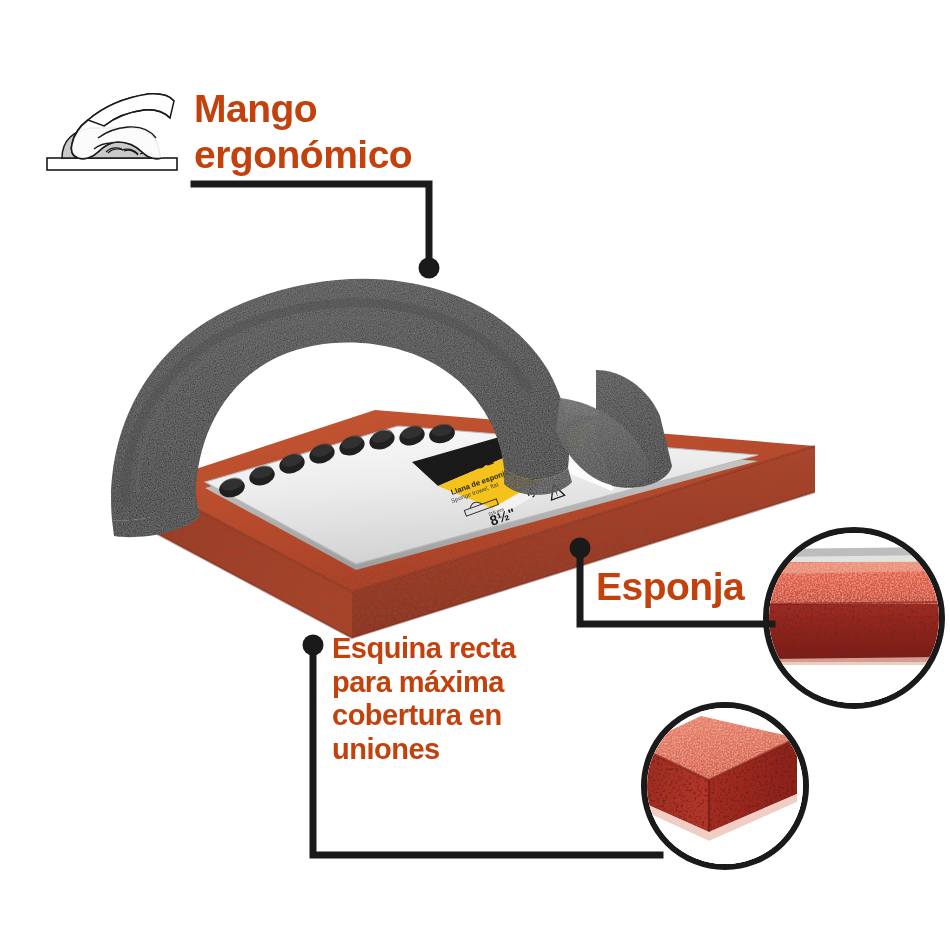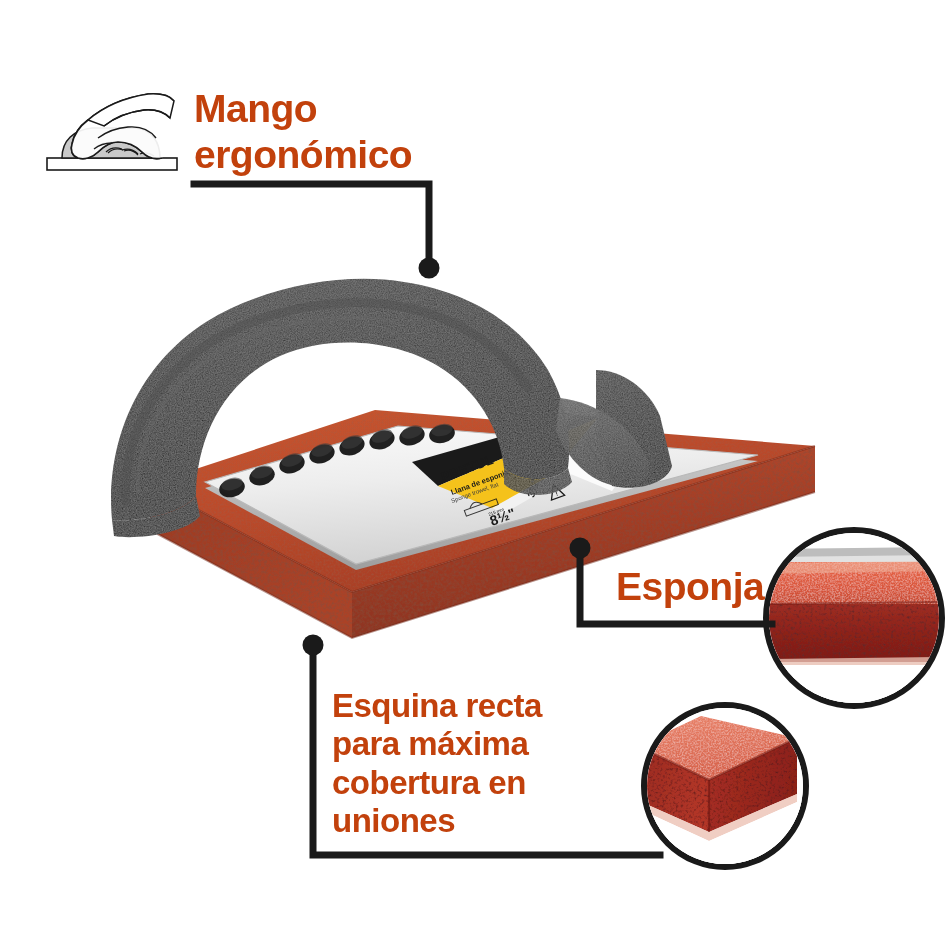--- a/index.html
+++ b/index.html
@@ -30,28 +30,28 @@
     line-height: 1.07;
     white-space: pre-line;
   }
   #txt-mango {
     left: 194px;
     top: 86px;
     font-size: 39px;
     line-height: 1.18;
   }
   #txt-esponja {
-    left: 616px;
+    left: 596px;
     top: 566px;
     font-size: 39px;
   }
   #txt-esquina {
     left: 332px;
-    top: 687px;
-    font-size: 33px;
+    top: 632px;
+    font-size: 29px;
     line-height: 1.16;
   }
 
   
   #overlay {
     position: absolute;
     left: 0; top: 0;
     width: 950px; height: 950px;
     pointer-events: none;
   }

